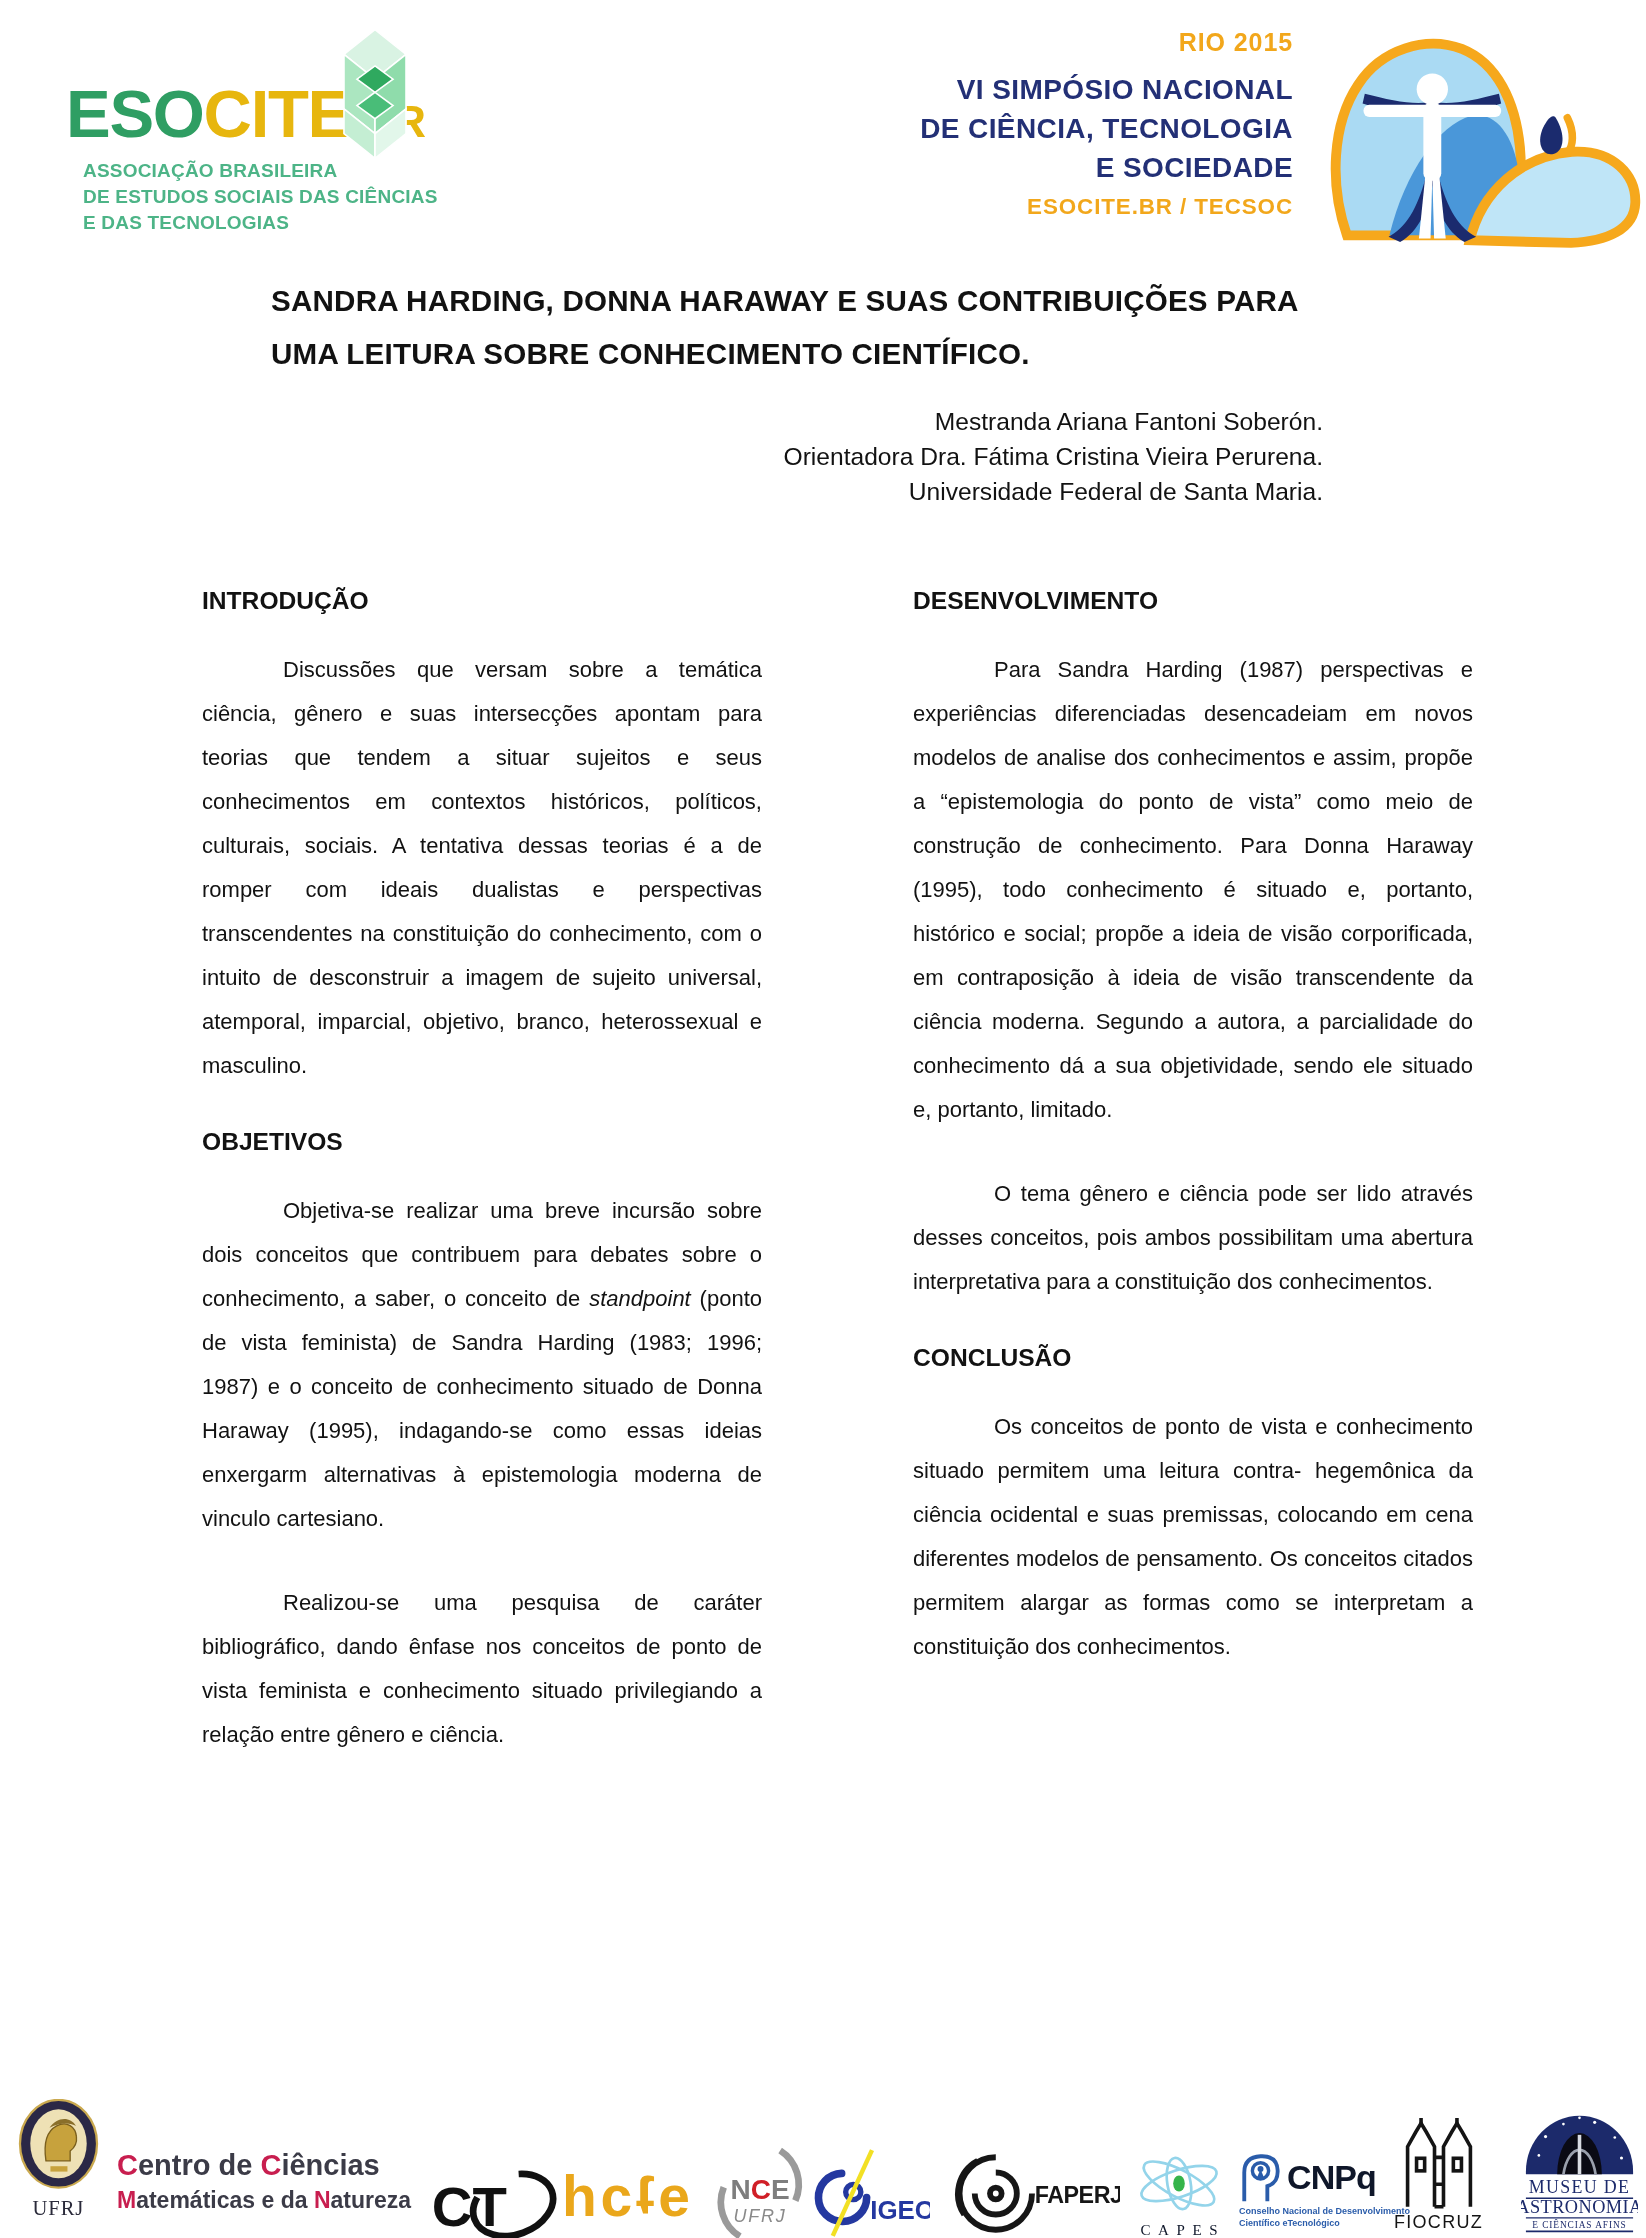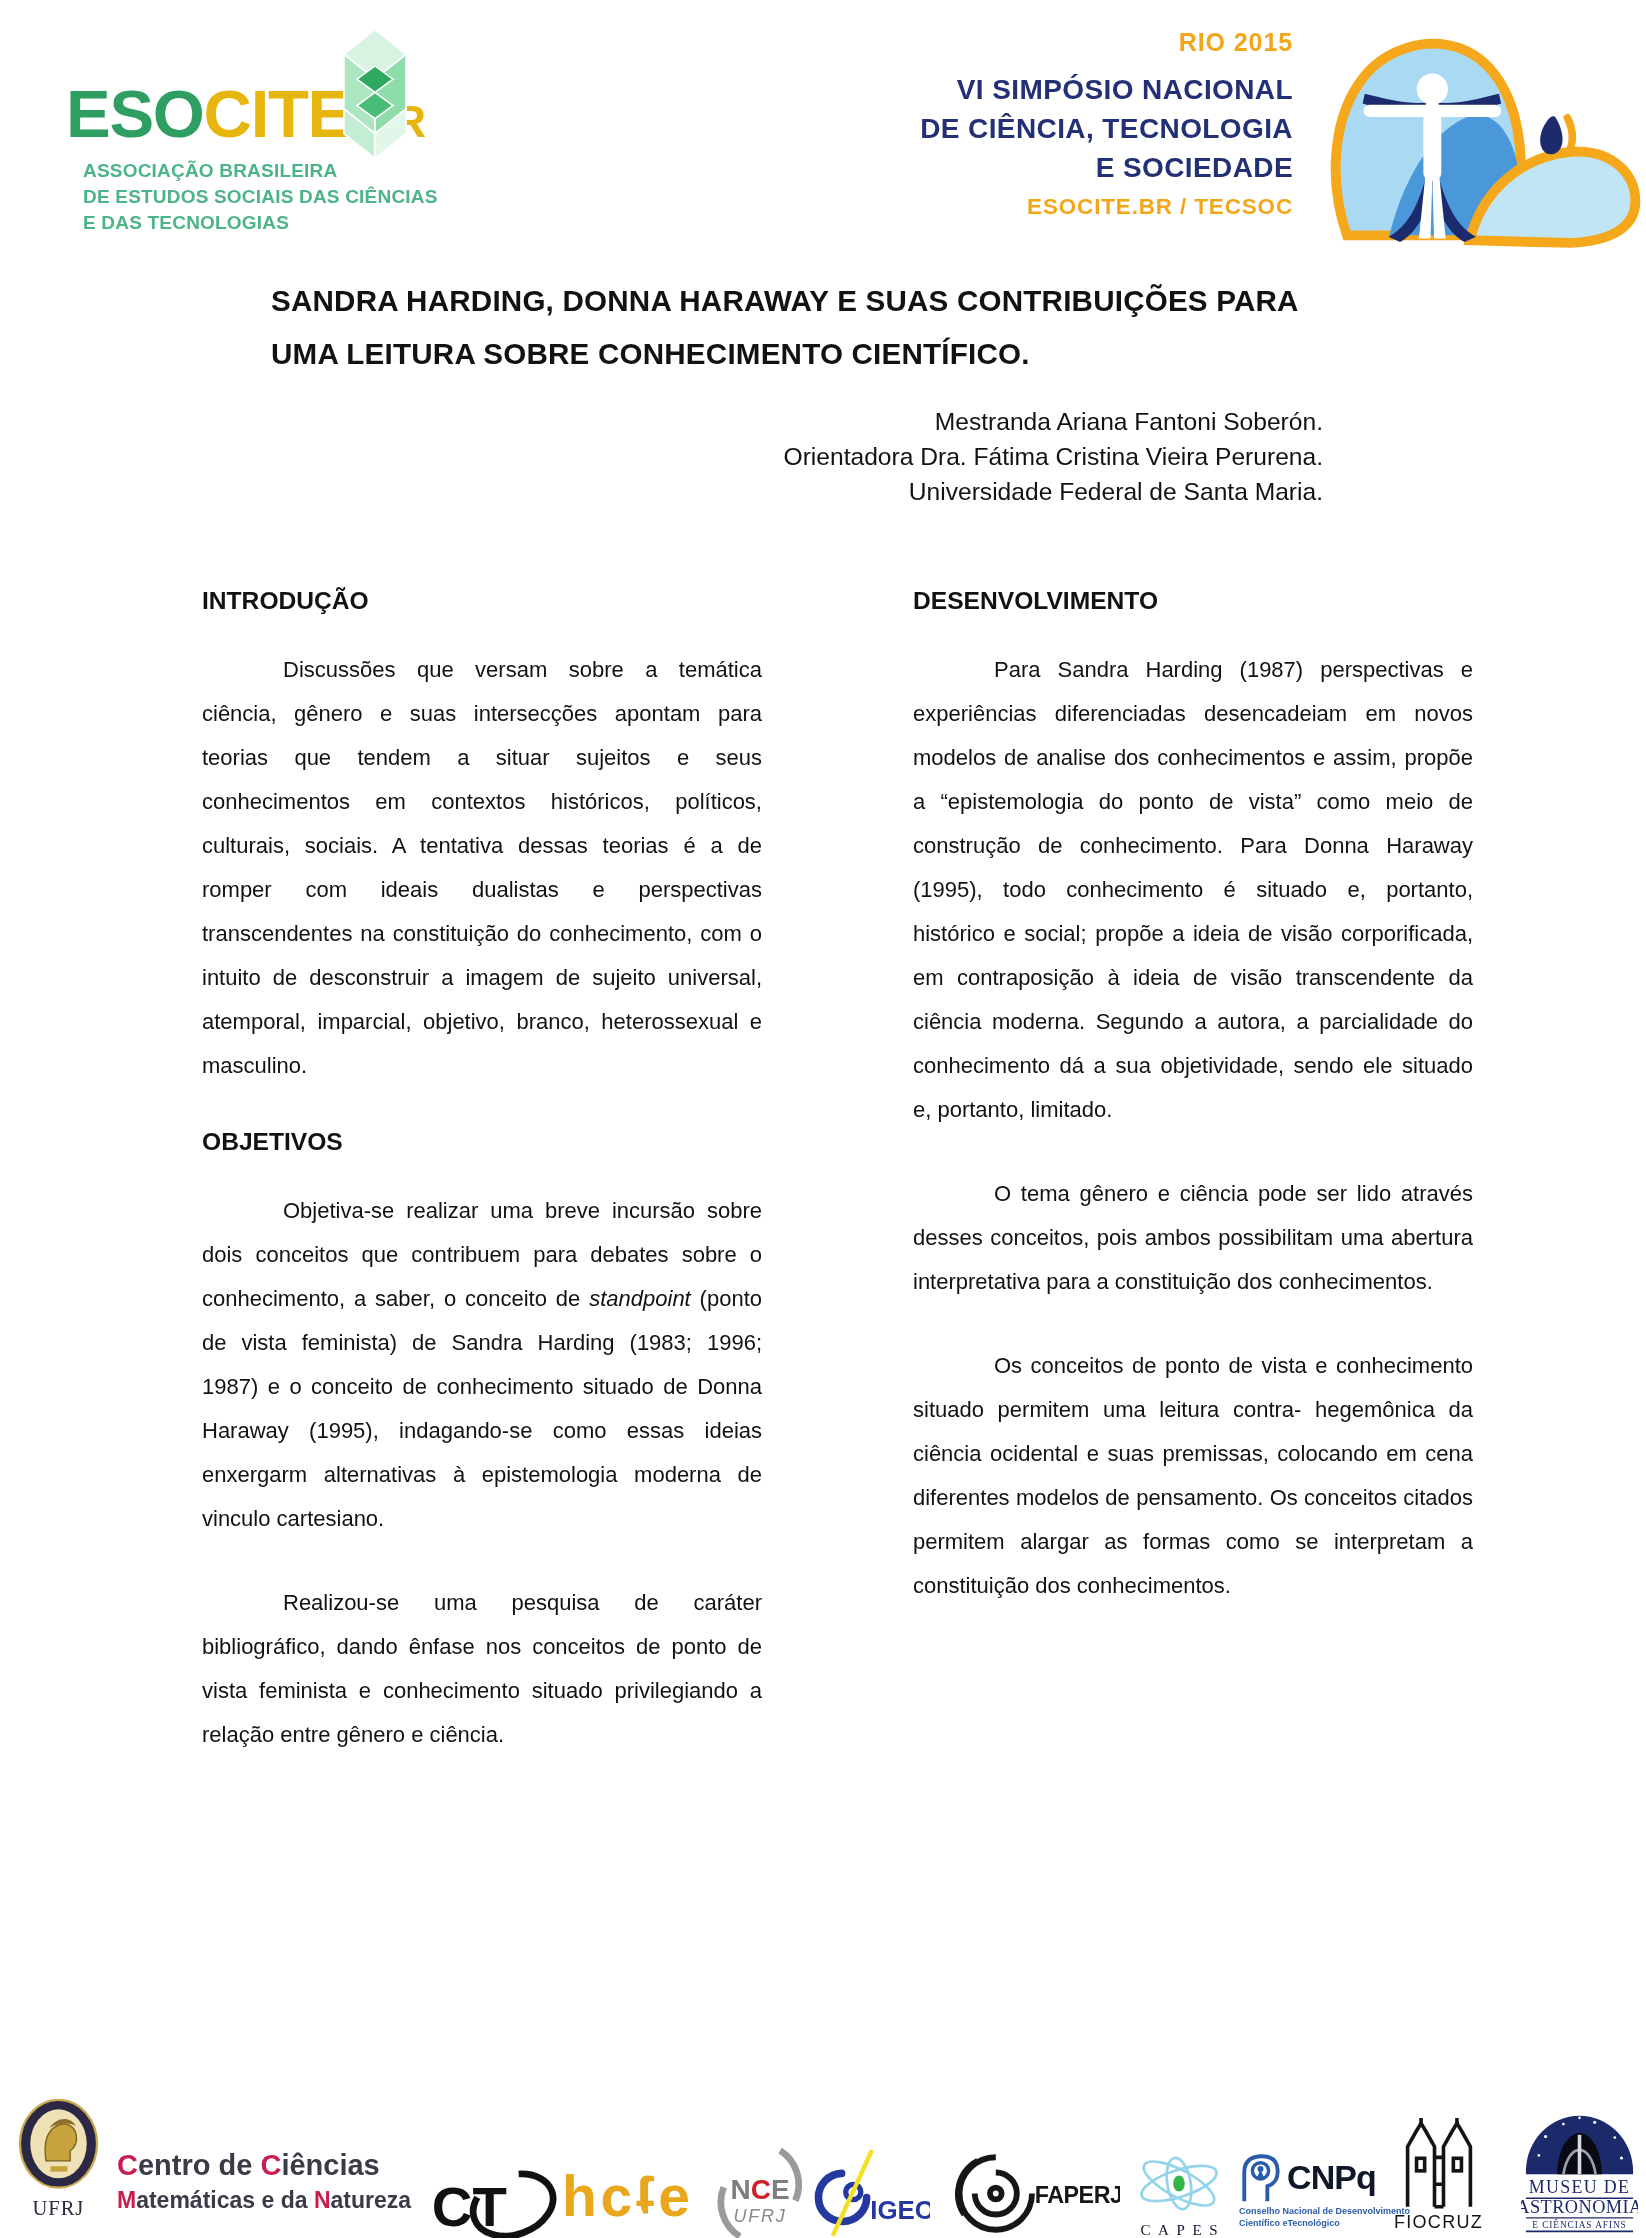--- a/index.html
+++ b/index.html
@@ -125,20 +125,21 @@
     <p class="body-text"><span>Objetiva-se realizar uma breve incursão sobre dois conceitos que contribuem para debates sobre o conhecimento, a saber, o conceito de </span><i>standpoint</i><span> (ponto de vista feminista) de Sandra Harding (1983; 1996; 1987) e o conceito de conhecimento situado de Donna Haraway (1995), indagando-se como essas ideias enxergarm alternativas à epistemologia moderna de vinculo cartesiano.</span></p>
 
     <p class="body-text">Realizou-se uma pesquisa de caráter bibliográfico, dando ênfase nos conceitos de ponto de vista feminista e conhecimento situado privilegiando a relação entre gênero e ciência.</p>
   </div>
 
   <div class="col" id="col-right">
     <h3 class="section-heading">DESENVOLVIMENTO</h3>
     <p class="body-text">Para Sandra Harding (1987) perspectivas e experiências diferenciadas desencadeiam em novos modelos de analise dos conhecimentos e assim, propõe a “epistemologia do ponto de vista” como meio de construção de conhecimento. Para Donna Haraway (1995), todo conhecimento é situado e, portanto, histórico e social; propõe a ideia de visão corporificada, em contraposição à ideia de visão transcendente da ciência moderna. Segundo a autora, a parcialidade do conhecimento dá a sua objetividade, sendo ele situado e, portanto, limitado.</p>
     <p class="body-text">O tema gênero e ciência pode ser lido através desses conceitos, pois ambos possibilitam uma abertura interpretativa para a constituição dos conhecimentos.</p>
 
+    <h3 class="section-heading">CONCLUSÃO</h3>
     <p class="body-text">Os conceitos de ponto de vista e conhecimento situado permitem uma leitura contra- hegemônica da ciência ocidental e suas premissas, colocando em cena diferentes modelos de pensamento. Os conceitos citados permitem alargar as formas como se interpretam a constituição dos conhecimentos.</p>
   </div>
 
   <div id="footer">
 
     <div class="flogo" id="ufrj-logo">
       <svg width="81" height="95" viewBox="0 0 180 212">
         <ellipse cx="90" cy="100" rx="86" ry="98" fill="#2b2846" stroke="#caa94f" stroke-width="5"></ellipse>
         <ellipse cx="90" cy="100" rx="63" ry="77" fill="#eee1b5"></ellipse>
         <path d="M62,138 C56,98 63,72 86,60 C109,48 128,62 130,84 C132,100 124,110 116,116 L116,138 Z" fill="#c7a23d" stroke="#7a5f1d" stroke-width="3"></path>

